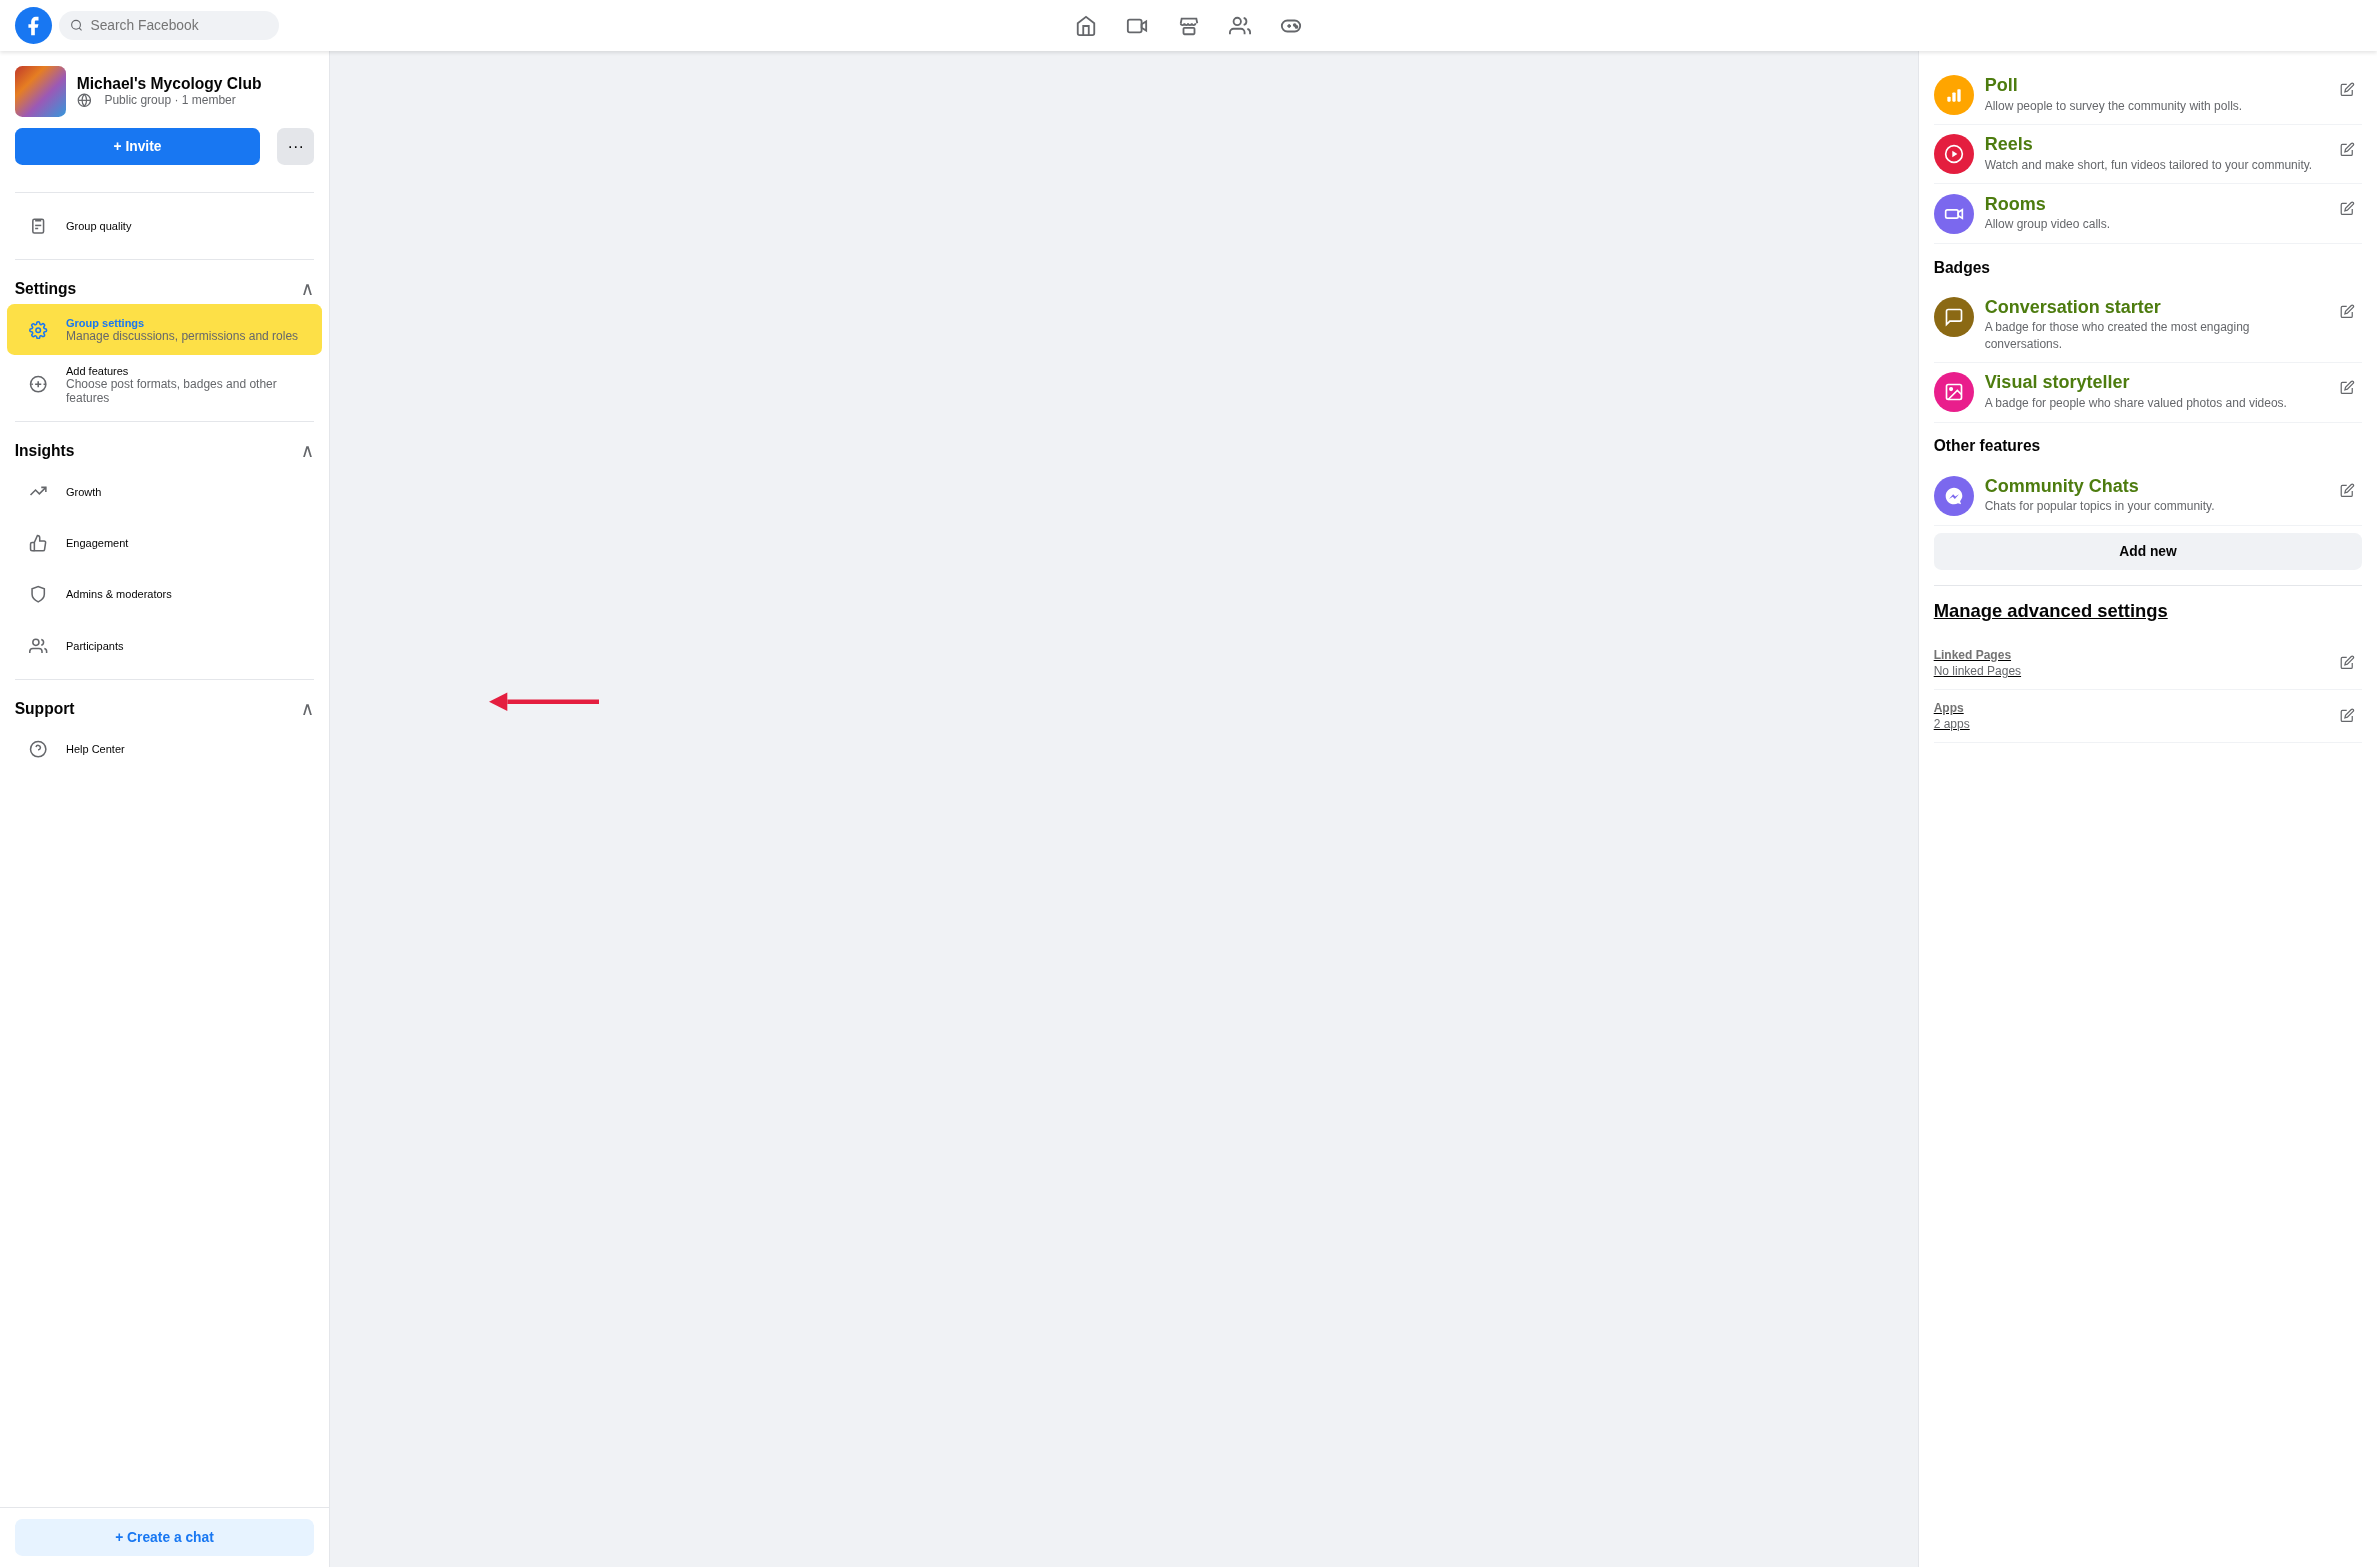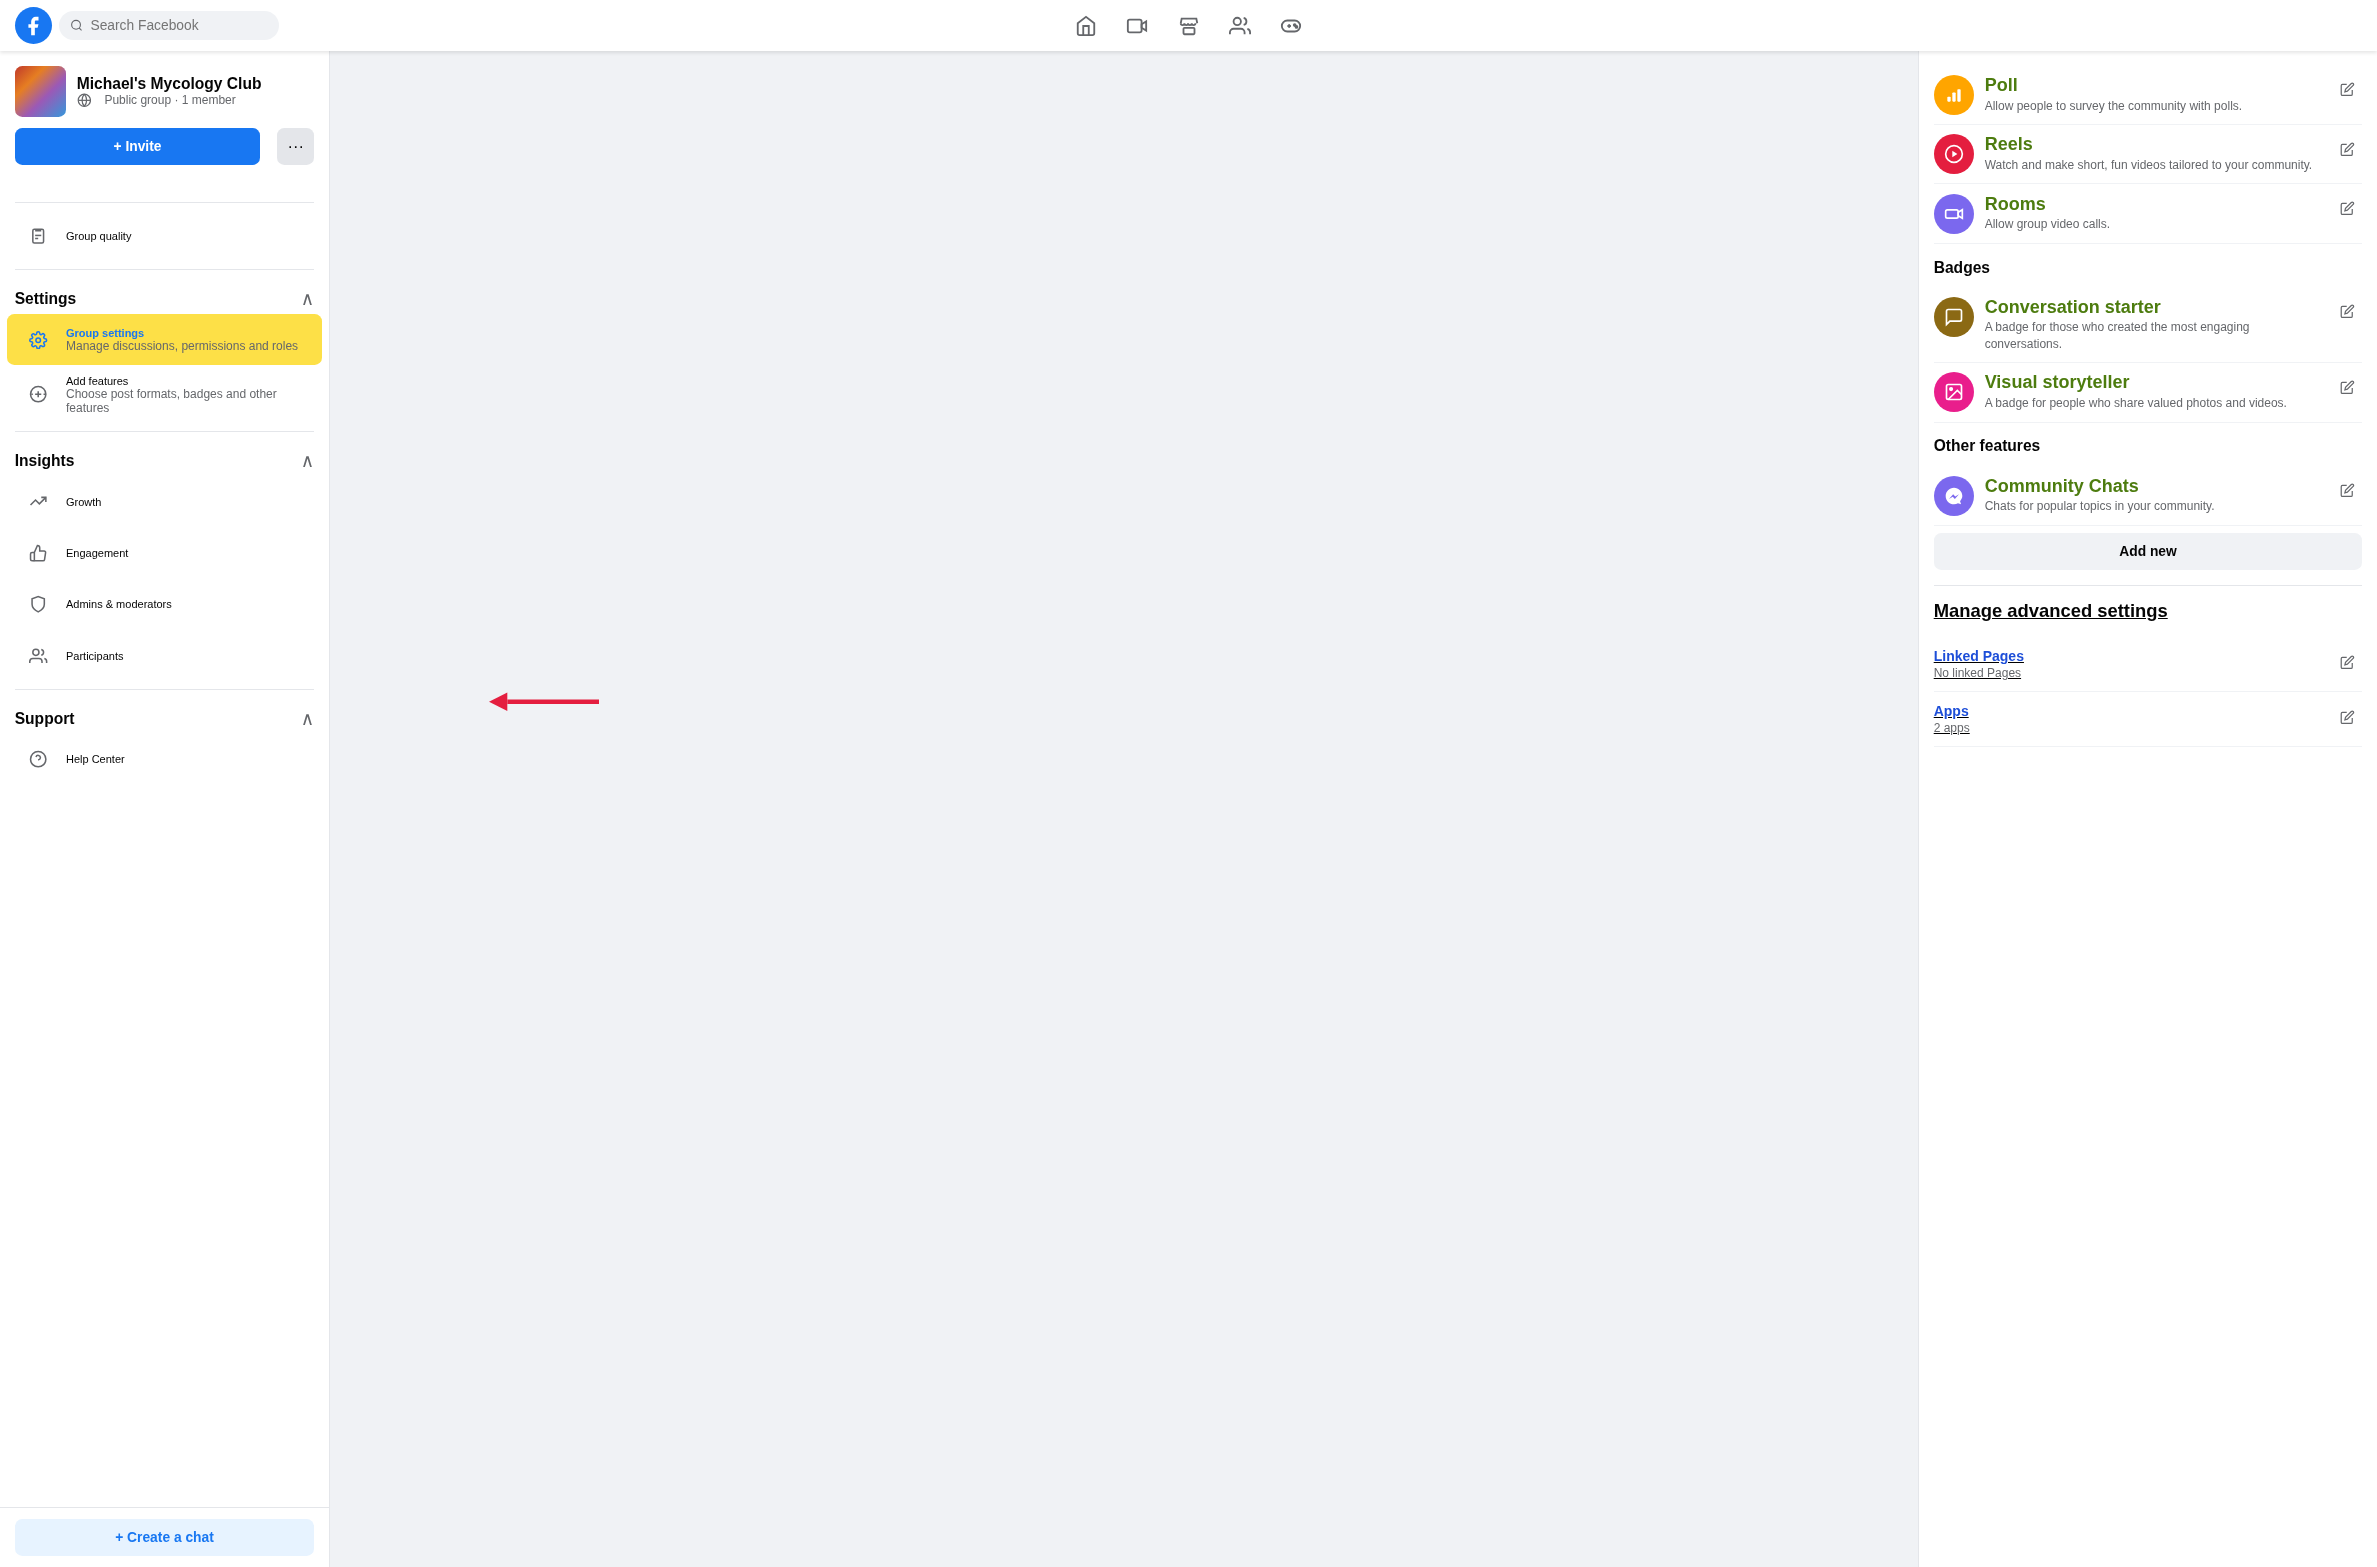--- a/index.html
+++ b/index.html
@@ -41,21 +41,21 @@
       flex-direction: column;
     }
 
     .group-header { padding: 14.7px 14.7px 7.3px; }
     .group-info { display: flex; align-items: center; gap: 11px; margin-bottom: 11px; }
     .group-avatar { width: 51px; height: 51px; border-radius: 7.3px; background: linear-gradient(135deg, #e91e8c, #ff6b35, #4285f4); flex-shrink: 0; overflow: hidden; }
     .group-avatar-img { width: 100%; height: 100%; background: linear-gradient(135deg, #c0392b 0%, #e67e22 30%, #9b59b6 60%, #3498db 100%); }
     .group-name { font-weight: 700; font-size: 15.6px; color: #050505; }
     .group-meta { font-size: 12px; color: #65676b; display: flex; align-items: center; gap: 13px; }
 
-    .group-actions { display: flex; gap: 17px; margin-bottom: 23px; }
+    .group-actions { display: flex; gap: 17px; margin-bottom: 13px; }
     .invite-btn { flex: 1; background: #1877f2; color: white; border: none; border-radius: 7.3px; padding: 7.3px 14.7px; font-size: 13.8px; font-weight: 600; cursor: pointer; display: flex; align-items: center; justify-content: center; gap: 5.5px; }
     .more-btn { width: 37px; height: 37px; background: #e4e6ea; border: none; border-radius: 7.3px; cursor: pointer; display: flex; align-items: center; justify-content: center; font-size: 16.5px; color: #050505; }
 
     .sidebar-item { display: flex; align-items: center; gap: 11px; padding: 9.2px 14.7px; cursor: pointer; border-radius: 7.3px; margin: 0 7.3px; }
     .sidebar-item.active { background: #fde047; }
     .sidebar-item-icon { width: 33px; height: 33px; display: flex; align-items: center; justify-content: center; color: #65676b; flex-shrink: 0; }
     .sidebar-item.active .sidebar-item-icon { color: #1877f2; }
     .sidebar-item-text { font-size: 11px; color: #050505; }
     .sidebar-item.active .sidebar-item-text { color: #1877f2; font-weight: 600; }
     .sidebar-item-subtext { font-size: 12px; color: #65676b; }
@@ -96,21 +96,21 @@
     .feature-desc { font-size: 12px; color: #65676b; line-height: 1.4; }
     .edit-icon-btn { background: none; border: none; cursor: pointer; color: #65676b; padding: 7.3px; border-radius: 50%; display: flex; align-items: center; justify-content: center; }
 
     .add-new-btn { width: 100%; background: #f0f2f5; border: none; border-radius: 7.3px; padding: 11px; font-size: 13.8px; font-weight: 600; color: #050505; cursor: pointer; margin-top: 7.3px; }
 
     .advanced-section { margin-top: 14.7px; padding-top: 14.7px; border-top: 0.9px solid #e4e6ea; text-decoration: underline; }
     .advanced-title { font-size: 18.4px; font-weight: 700; color: #050505; margin-bottom: 14.7px; }
 
     .advanced-item { display: flex; align-items: flex-start; justify-content: space-between; padding: 11px 0; border-bottom: 0.9px solid #f0f2f5; }
     .advanced-item-text { flex: 1; }
-    .advanced-item-label { font-size: 14px; font-weight: 600; color: #1d4ed8; margin-bottom: 1.8px; }
+    .advanced-item-label { font-size: 12px; font-weight: 600; color: #737373; margin-bottom: 1.8px; }
     .advanced-item-value { font-size: 12px; color: #65676b; }
 
     .divider { height: 0.9px; background: #e4e6ea; margin: 7.3px 14.7px; }
 
     
     .globe-icon { width: 14.7px; height: 14.7px; }
   </style>
 </head>
 <body>
 

